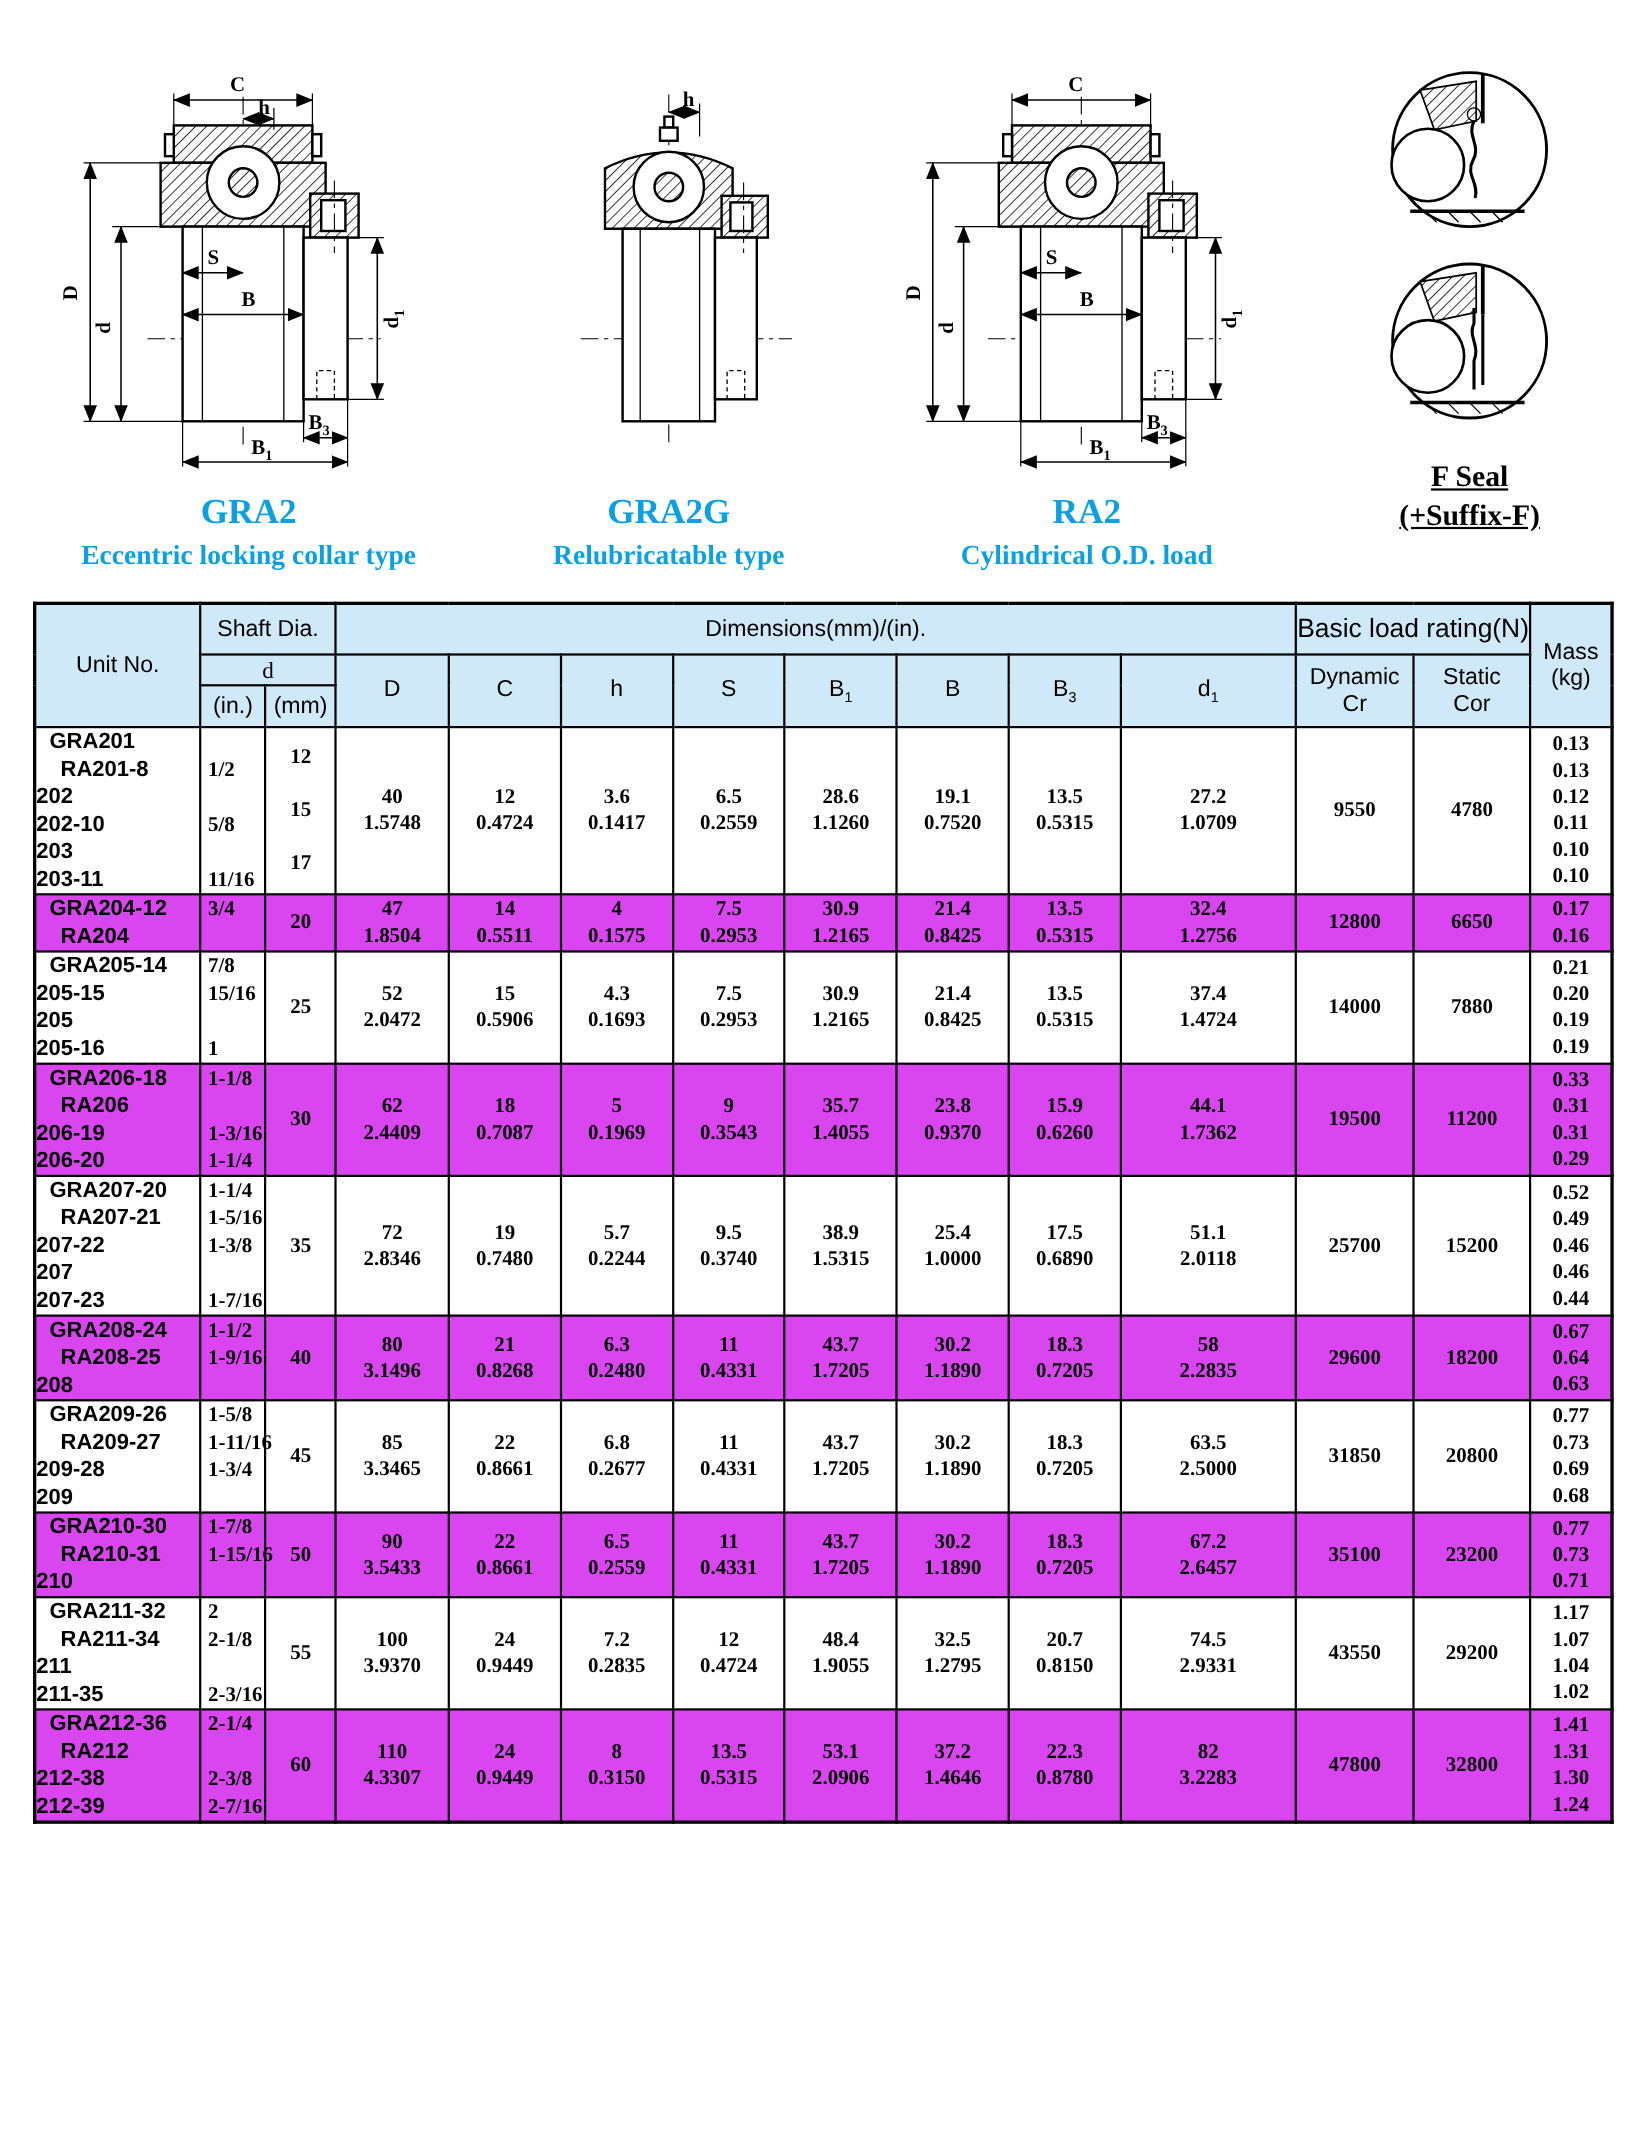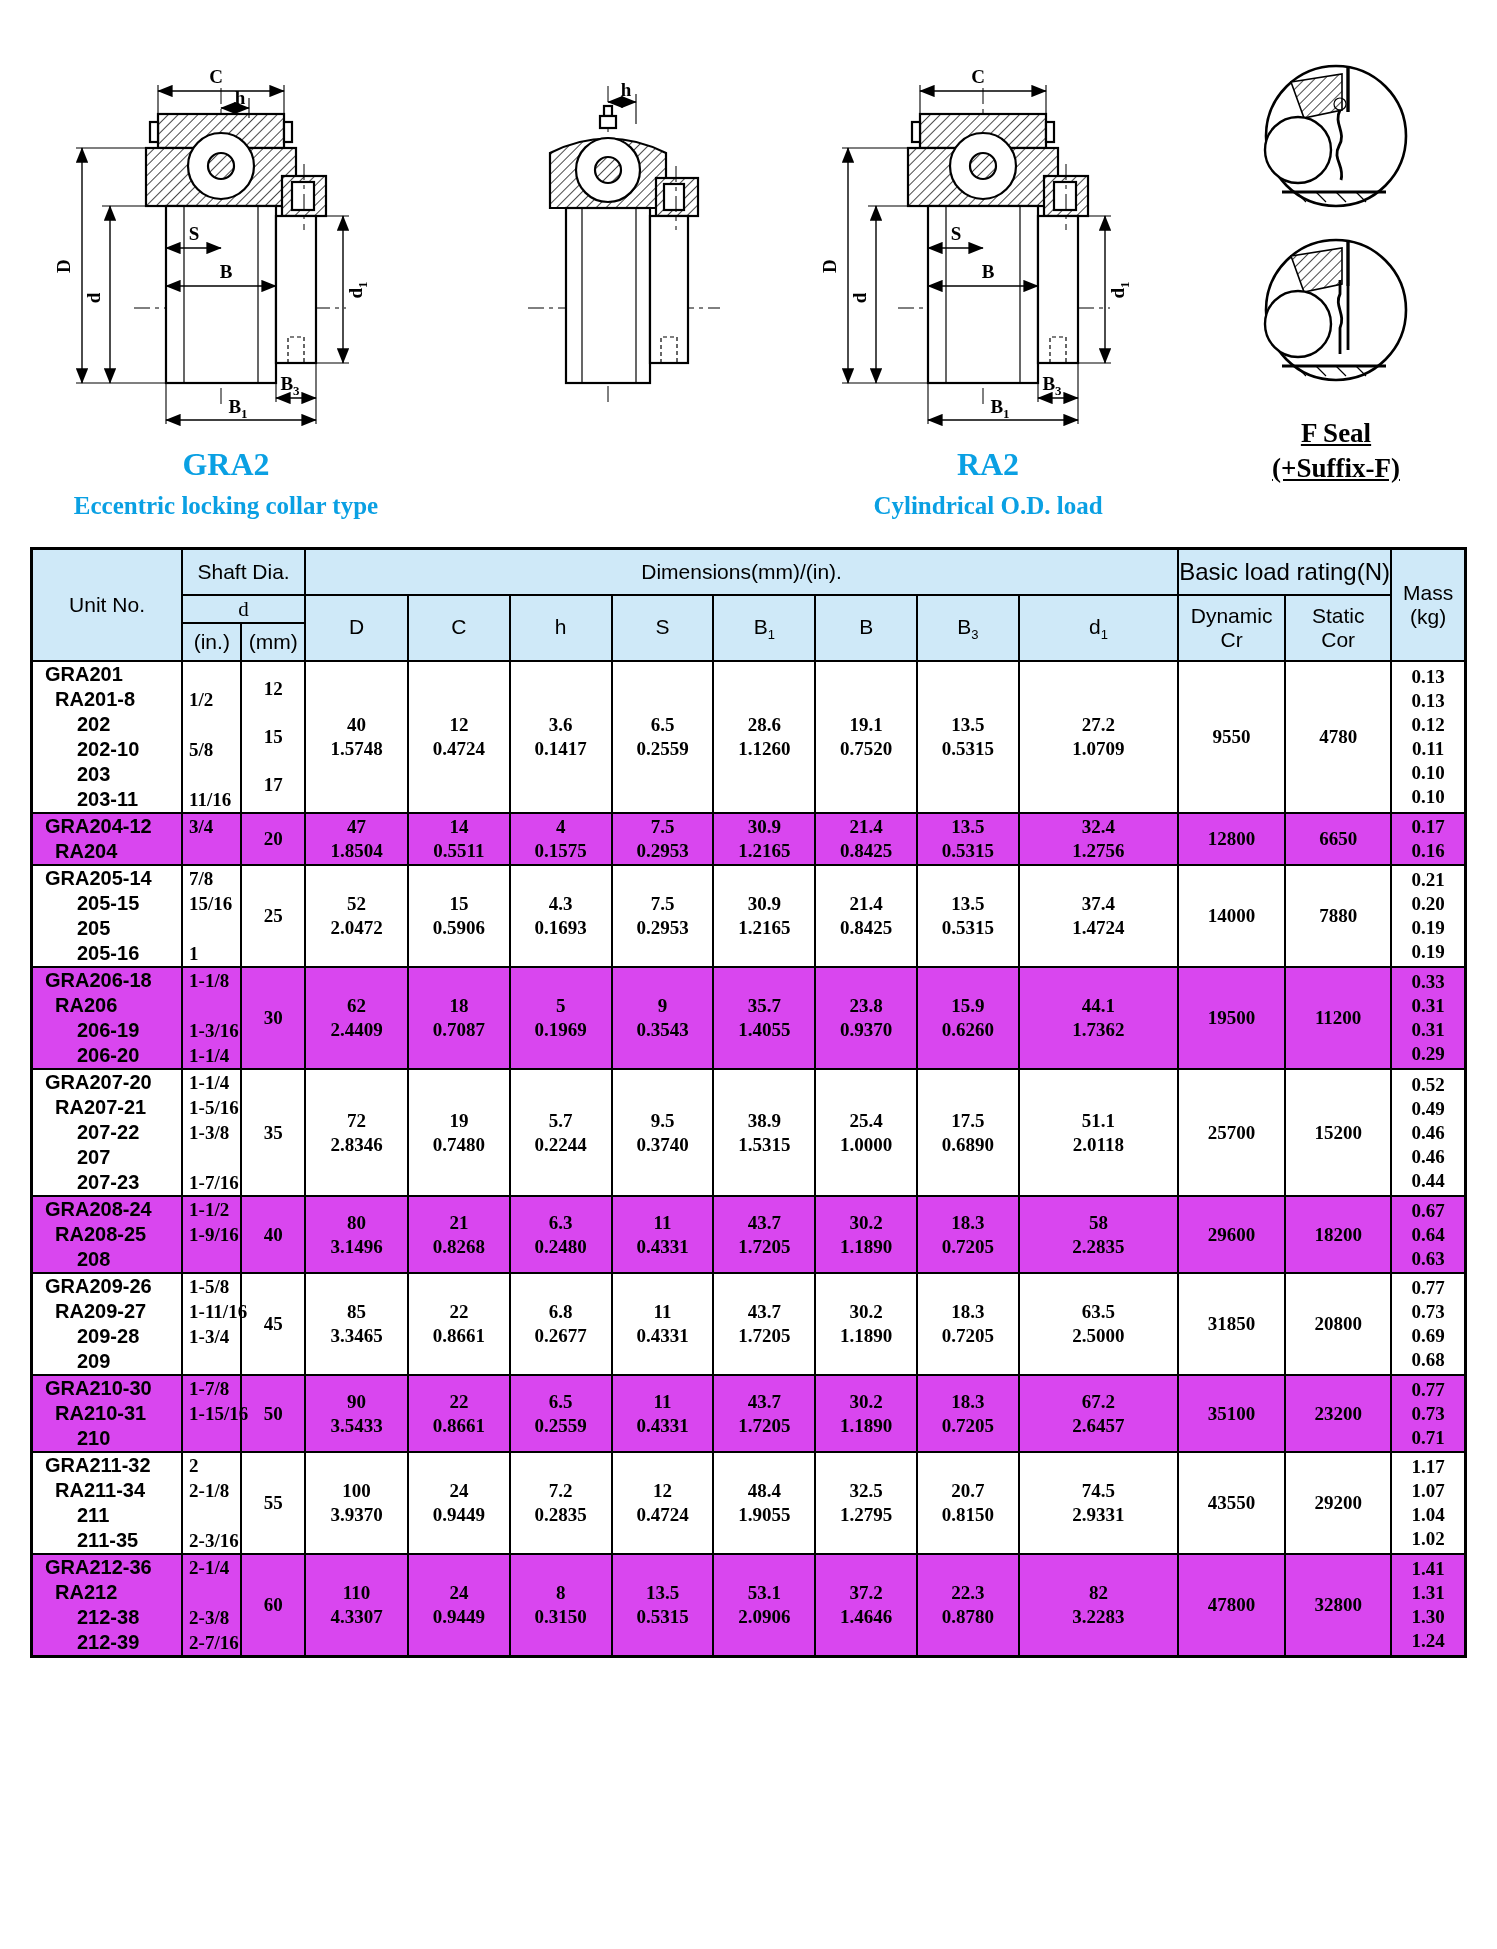--- a/index.html
+++ b/index.html
@@ -34,21 +34,21 @@
   .hr2 th{height:26px;}
   .hr3 th{height:36px;font-size:19px;}
   th.d-head{font-family:"Liberation Serif",serif;font-weight:bold;font-size:20px;height:26px;}
   th.two-line{font-size:20px;line-height:1.15;}
   tbody td{vertical-align:middle;padding:5px 0;}
   tbody tr.alt{background:#d946ef;}
   .unit-cell{text-align:left;font-weight:bold;font-size:20px;}
   .unit-cell div{line-height:25px;white-space:nowrap;}
   .u0{padding-left:12px;}
   .u1{padding-left:22px;}
-  .u2{padding-left:44px;}
+  .u2{}
   .serifv{font-family:"Liberation Serif",serif;font-weight:bold;font-size:19px;}
   .in-cell div{line-height:25px;text-align:left;padding-left:6px;white-space:nowrap;}
   .mm-cell{text-align:center;}
   .mm-cell .stack{display:flex;flex-direction:column;justify-content:center;gap:26px;}
   .dim-cell{text-align:center;}
   .dim-cell div{line-height:24px;}
   .load-cell{text-align:center;}
   .mass-cell{text-align:center;}
   .mass-cell div{line-height:24px;}
 </style>
@@ -148,20 +148,24 @@
       <rect class="hatch" x="198" y="120" width="42" height="38"></rect>
       <rect class="part" x="206" y="126" width="20" height="26"></rect>
       <rect class="part" x="192" y="158" width="38" height="147"></rect>
       <line class="cl" x1="218" y1="108" x2="218" y2="172"></line>
       <path class="thin" stroke-dasharray="4 3" d="M203,305 v-26 h16 v26"></path>
 
       <line class="ext" x1="178" y1="36" x2="178" y2="66"></line>
       <line class="dim" x1="150" y1="44" x2="178" y2="44"></line>
       <text x="168" y="38" text-anchor="middle">h</text>
     </svg>
+    <div class="fig-caption">
+      <div class="fig-code">GRA2G</div>
+      <div class="fig-type">Relubricatable type</div>
+    </div>
   </div>
 
   <div class="fig" style="margin-left:60px">
     <svg width="340" height="372" viewBox="0 0 340 372">
       <line class="cl" x1="165" y1="30" x2="165" y2="348"></line>
       <line class="cl" x1="80" y1="250" x2="292" y2="250"></line>
       <rect class="hatch" x="102" y="56" width="126" height="34"></rect>
       <rect class="part" x="94" y="64" width="8" height="20"></rect>
       <rect class="part" x="228" y="64" width="8" height="20"></rect>
       <rect class="hatch" x="90" y="90" width="150" height="58"></rect>

